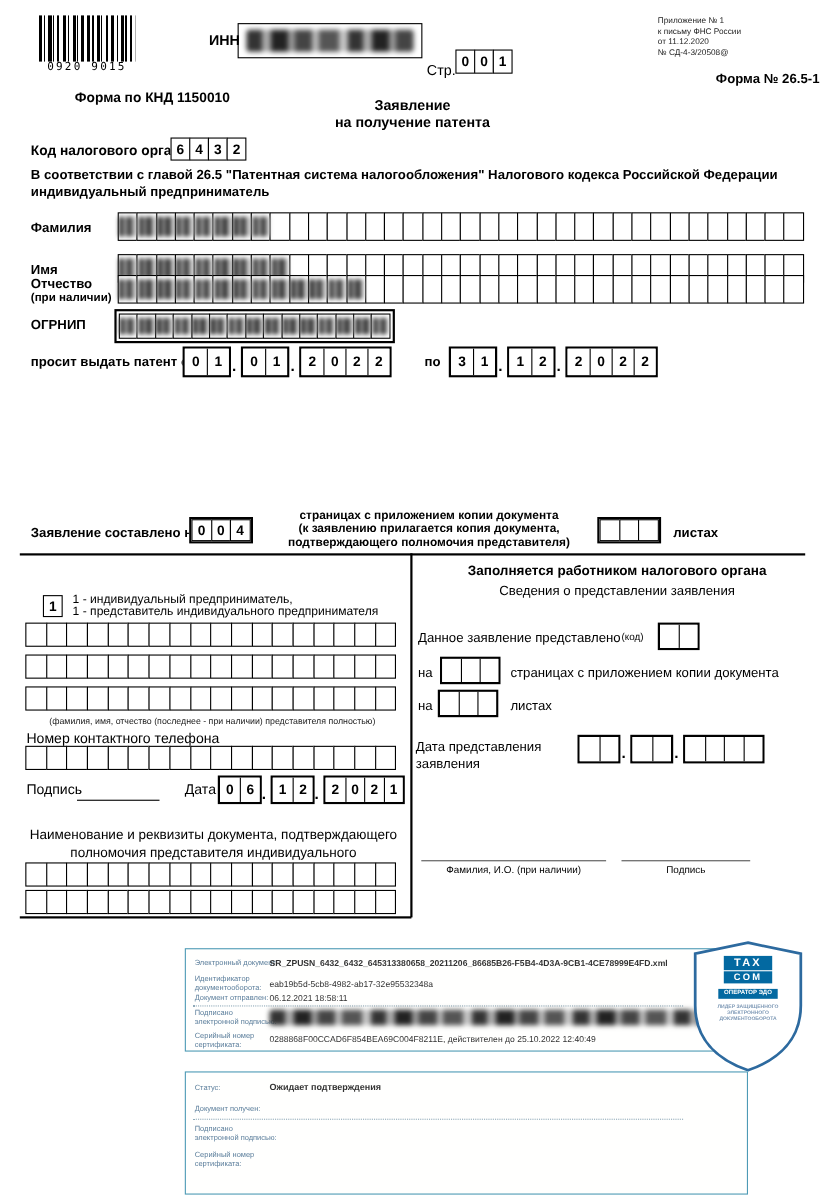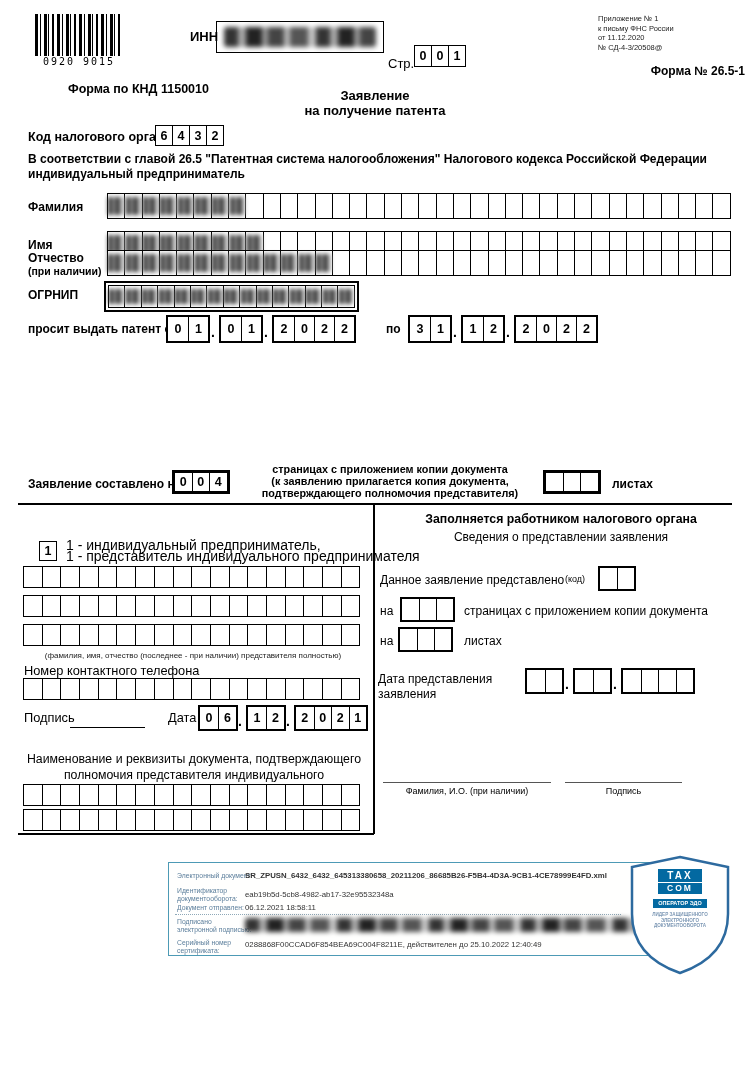--- a/index.html
+++ b/index.html
@@ -367,21 +367,21 @@
   <div class="abs b" style="left:612px;top:477px;font-size:12px;font-weight:600;">листах</div>
 
   <div class="abs line" style="left:18px;top:503px;width:714px;height:2px;"></div>
   <div class="abs line" style="left:373px;top:503px;width:1.5px;height:331px;"></div>
   <div class="abs line" style="left:18px;top:833px;width:356px;height:1.5px;"></div>
 
   <div class="abs b ctr" style="left:30px;top:512px;width:330px;font-size:12.3px;line-height:14.5px;">
   </div>
 
   <div class="abs cell" style="left:40px;top:541px;width:18px;height:20px;position:absolute;">1</div>
-  <div class="abs" style="left:66px;top:540px;font-size:14px;line-height:10.5px;">
+  <div class="abs" style="left:66px;top:540px;font-size:11px;line-height:10.5px;">
     <div>1 - индивидуальный предприниматель,</div>
     <div>1 - представитель индивидуального предпринимателя</div>
   </div>
 
   <div class="abs cells" style="left:23px;top:566px;">
       <span class="cell" style="width: 19.7px; height: 22px;"></span>
       <span class="cell" style="width: 19.7px; height: 22px;"></span>
       <span class="cell" style="width: 19.7px; height: 22px;"></span>
       <span class="cell" style="width: 19.7px; height: 22px;"></span>
       <span class="cell" style="width: 19.7px; height: 22px;"></span>
@@ -615,14 +615,32 @@
     <div class="abs badge-navy b" style="left:30px;top:15px;width:44px;height:13px;font-size:10px;line-height:13px;letter-spacing:2px;">TAX</div>
     <div class="abs badge-navy b" style="left:30px;top:29px;width:44px;height:11px;font-size:8.5px;line-height:11px;letter-spacing:2px;">COM</div>
     <div class="abs badge-navy" style="left:25px;top:45px;width:54px;height:9px;font-size:5.5px;line-height:9px;font-weight:bold;">ОПЕРАТОР ЭДО</div>
     <div class="abs" style="left:12px;top:58px;width:80px;">
       <div class="tagline">ЛИДЕР ЗАЩИЩЕННОГО</div>
       <div class="tagline">ЭЛЕКТРОННОГО</div>
       <div class="tagline">ДОКУМЕНТООБОРОТА</div>
     </div>
   </div>
 
+  <div class="abs stampbox" style="left:168px;top:974px;width:512px;height:112px;">
+    <div class="slab" style="left:8px;top:11px;">Статус:</div>
+    <div class="sval b" style="left:76px;top:9px;font-size:8.2px;">Ожидает подтверждения</div>
+
+    <div class="slab" style="left:8px;top:30px;">Документ получен:</div>
+
+    <div class="dotted" style="left:6px;top:42px;width:446px;"></div>
+
+    <div class="slab" style="left:8px;top:48px;">
+      <div>Подписано</div>
+      <div>электронной подписью:</div>
+    </div>
+
+    <div class="slab" style="left:8px;top:72px;">
+      <div>Серийный номер</div>
+      <div>сертификата:</div>
+    </div>
+  </div>
 
 </div>
 
 </body></html>

